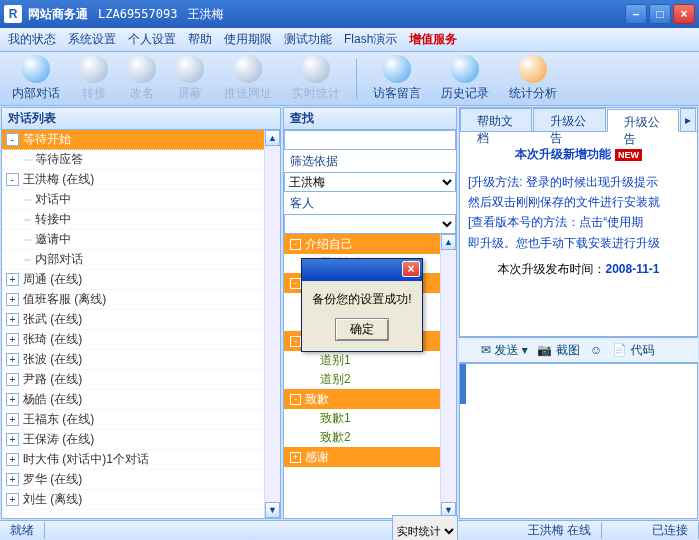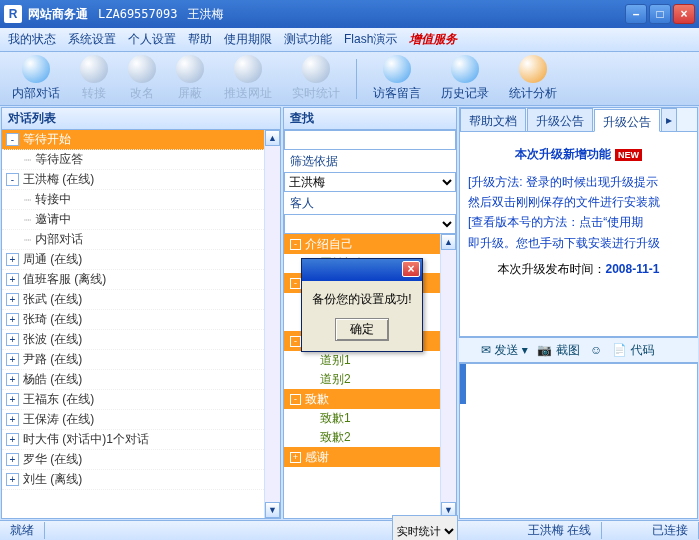--- a/index.html
+++ b/index.html
@@ -8,21 +8,21 @@
 .titlebar { height: 28px; background: linear-gradient(#3b7bd6, #2760c0); display: flex; align-items: center; padding: 0 4px; color: #fff; }
 .titlebar .logo { width: 18px; height: 18px; background: #fff; border-radius: 2px; margin-right: 6px; display:flex;align-items:center;justify-content:center;color:#2760c0;font-weight:bold; }
 .titlebar .title { font-weight: bold; font-family: Liberation Mono, monospace; }
 .titlebar .sub { margin-left: 10px; font-family: monospace; }
 .titlebar .spacer { flex: 1; }
 .titlebar .winbtn { width: 22px; height: 20px; background: linear-gradient(#6aa7f0,#3b7bd6); border: 1px solid #2a5db0; margin-left: 2px; border-radius: 3px; display:flex;align-items:center;justify-content:center;color:#fff;font-weight:bold; cursor:pointer; }
 .titlebar .close { background: linear-gradient(#f07a6a,#d63b3b); border-color:#b02a2a; }
 
 .menubar { height: 24px; background: linear-gradient(#e9f2ff,#cde2ff); border-bottom: 1px solid #8ab4e8; display: flex; align-items: center; padding: 0 8px; gap: 12px; }
 .menubar .mi { color: #15428b; cursor: pointer; }
-.menubar .mi.special { color: #d40000; font-weight: bold; font-style: italic; }
+.menubar .mi.special { color: #d40000; font-weight: bold; }
 
 .toolbar { height: 54px; background: linear-gradient(#dceafe,#b9d4f7); border-bottom: 1px solid #8ab4e8; display: flex; align-items: center; padding: 0 6px; gap: 8px; }
 .toolbar .tb { display:flex;flex-direction:column;align-items:center;gap:2px;padding:2px 6px;cursor:pointer;color:#15428b; }
 .toolbar .tb.disabled { color:#9bb5d6; }
 .toolbar .ticon { width:28px;height:28px;border-radius:50%; }
 .toolbar .sep { width:1px;height:40px;background:#8ab4e8;margin:0 2px; }
 
 .workarea { height: 414px; display: flex; background:#cde2ff; }
 .col { border: 1px solid #8ab4e8; background:#fff; display:flex;flex-direction:column; }
 .col-left { width: 280px; margin:1px; }
@@ -38,21 +38,21 @@
 .tree-row.indent1 { padding-left:22px; }
 .tree-row.indent1::before { content:"┈";color:#aaa;margin-right:4px; }
 
 .dd { width:100%;height:20px;border:1px solid #8ab4e8;background:#fff;font-size:12px; }
 
 .mid-section-title { background:#ff9a1f;color:#fff;padding:2px 6px;height:20px;display:flex;align-items:center; }
 .mid-section-title .exp { width:11px;height:11px;border:1px solid #fff;display:flex;align-items:center;justify-content:center;font-size:9px;margin-right:4px; }
 .mid-item { padding:2px 6px 2px 24px;height:19px;display:flex;align-items:center;color:#4d7c0f;cursor:pointer;margin-left:12px; }
 
 .tabs { height:24px;display:flex;border-bottom:1px solid #8ab4e8;background:#e9f2ff; }
-.tab { padding:4px 8px;border:1px solid #8ab4e8;border-bottom:none;background:#dceafe;color:#15428b;margin-right:1px;cursor:pointer; }
+.tab { padding:4px 16px;border:1px solid #8ab4e8;border-bottom:none;background:#dceafe;color:#15428b;margin-right:1px;cursor:pointer; }
 .tab.active { background:#fff;border-bottom:1px solid #fff;position:relative;top:1px; }
 
 .announce { flex:1;padding:8px;overflow:hidden;font-size:12px;line-height:1.7; }
 .announce h3 { color:#0a3fc6;text-align:center;font-size:15px;margin-bottom:6px; }
 .announce .new { background:#d40000;color:#fff;font-size:9px;padding:1px 3px;margin-left:4px; }
 .announce .hot { color:#d40000;font-weight:bold;text-decoration:underline; }
 .announce .link { color:#0a3fc6; }
 .announce .date { color:#0a3fc6;font-weight:bold; }
 
 .compose-bar { height:26px;border-top:1px solid #8ab4e8;border-bottom:1px solid #8ab4e8;background:#e9f2ff;display:flex;align-items:center;gap:10px;padding:0 22px;color:#0c4a6e; }
@@ -138,20 +138,21 @@
   </div>
 
 <div class="workarea">
   <div class="col col-left">
     <div class="pane-title">对话列表</div>
     <div style="display:flex;flex:1;overflow:hidden">
       <div class="tree" id="tree">
           <div class="tree-row sel"><span class="exp">-</span>等待开始</div>
           <div class="tree-row indent1">等待应答</div>
           <div class="tree-row"><span class="exp">-</span>王洪梅 (在线)</div>
+          <div class="tree-row indent1">对话中</div>
           <div class="tree-row indent1">转接中</div>
           <div class="tree-row indent1">邀请中</div>
           <div class="tree-row indent1">内部对话</div>
           <div class="tree-row"><span class="exp">+</span>周通 (在线)</div>
           <div class="tree-row"><span class="exp">+</span>值班客服 (离线)</div>
           <div class="tree-row"><span class="exp">+</span>张武 (在线)</div>
           <div class="tree-row"><span class="exp">+</span>张琦 (在线)</div>
           <div class="tree-row"><span class="exp">+</span>张波 (在线)</div>
           <div class="tree-row"><span class="exp">+</span>尹路 (在线)</div>
           <div class="tree-row"><span class="exp">+</span>杨皓 (在线)</div>

